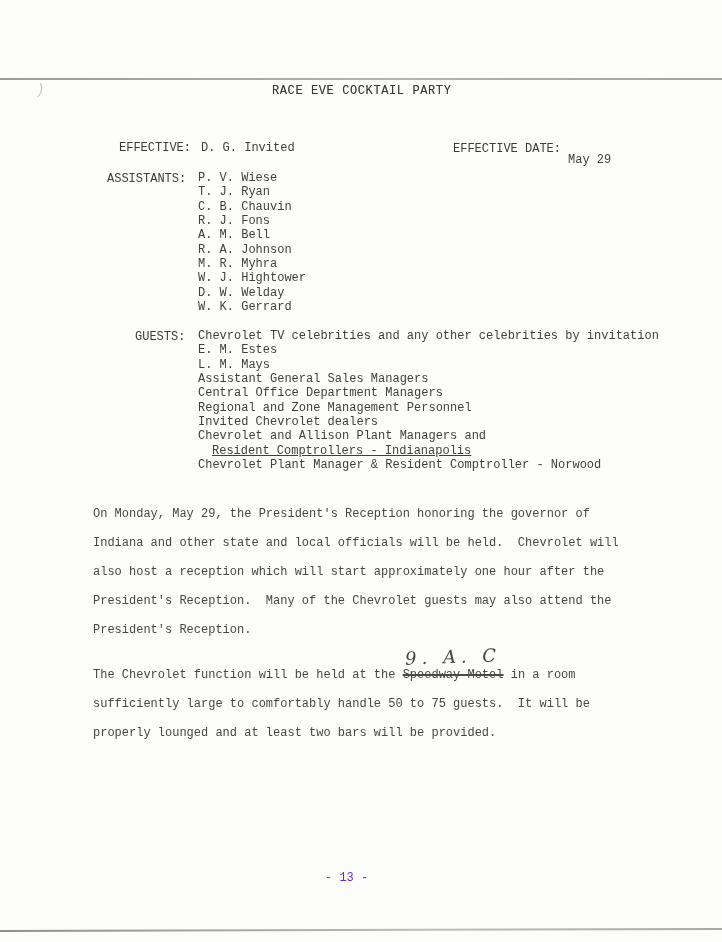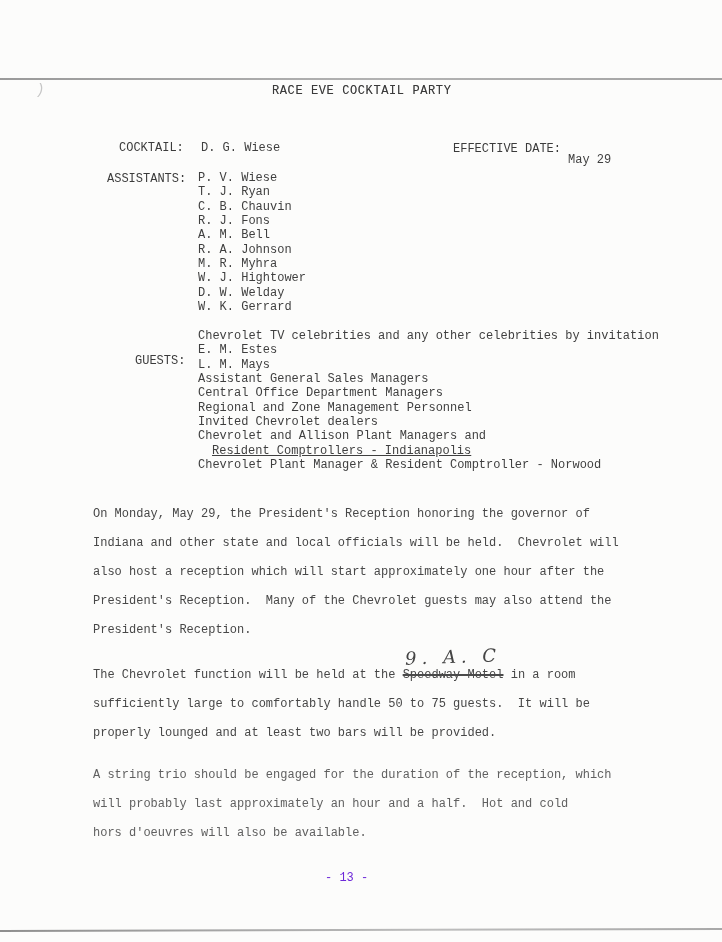--- a/index.html
+++ b/index.html
@@ -97,42 +97,39 @@
 </head>
 <body>
 
 <div class="page">
 
   <div class="rule top-rule"></div>
   <span class="stray">)</span>
 
   <div class="title">RACE EVE COCKTAIL PARTY</div>
 
-  <span class="t label" style="left:119px; top:141px;">COCKTAIL:</span>
-  <span class="t" style="left:201px; top:141px;">D. G. Wiese</span>
+  <span class="t label" style="left:119px; top:141px;">EFFECTIVE:</span>
+  <span class="t" style="left:201px; top:141px;">D. G. Invited</span>
   <span class="t label" style="left:453px; top:142px;">EFFECTIVE DATE:</span>
   <span class="t" style="left:568px; top:153px;">May 29</span>
 
   <span class="t label" style="left:107px; top:172px;">ASSISTANTS:</span>
   <div class="list" style="left:198px; top:171px;"><div class="mono-line">P. V. Wiese</div><div class="mono-line">T. J. Ryan</div><div class="mono-line">C. B. Chauvin</div><div class="mono-line">R. J. Fons</div><div class="mono-line">A. M. Bell</div><div class="mono-line">R. A. Johnson</div><div class="mono-line">M. R. Myhra</div><div class="mono-line">W. J. Hightower</div><div class="mono-line">D. W. Welday</div><div class="mono-line">W. K. Gerrard</div></div>
 
-  <span class="t label" style="left:135px; top:330px;margin-top:24px;">GUESTS:</span>
+  <span class="t label" style="left:135px; top:330px;">GUESTS:</span>
   <div class="list" style="left:198px; top:329px;"><div class="mono-line">Chevrolet TV celebrities and any other celebrities by invitation</div><div class="mono-line">E. M. Estes</div><div class="mono-line">L. M. Mays</div><div class="mono-line">Assistant General Sales Managers</div><div class="mono-line">Central Office Department Managers</div><div class="mono-line">Regional and Zone Management Personnel</div><div class="mono-line">Invited Chevrolet dealers</div><div class="mono-line">Chevrolet and Allison Plant Managers and</div><div class="mono-line indent-1">Resident Comptrollers - Indianapolis</div><div class="mono-line">Chevrolet Plant Manager &amp; Resident Comptroller - Norwood</div></div>
 
   <div class="para" style="top:500px;">On Monday, May 29, the President's Reception honoring the governor of
 Indiana and other state and local officials will be held.  Chevrolet will
 also host a reception which will start approximately one hour after the
 President's Reception.  Many of the Chevrolet guests may also attend the
 President's Reception.</div>
 
   <div class="para" style="top:661px;"><span>The Chevrolet function will be held at the </span><span class="struck-wrap"><span class="struck">Speedway Motel</span><span class="annotation">9. A. C</span></span><span> in a room
 sufficiently large to comfortably handle 50 to 75 guests.  It will be
 properly lounged and at least two bars will be provided.</span></div>
 
-  <div class="para para-faded" style="top:761px;">A string trio should be engaged for the duration of the reception, which
-will probably last approximately an hour and a half.  Hot and cold
-hors d'oeuvres will also be available.</div>
 
   <div class="page-number">- 13 -</div>
 
   <div class="rule bottom-rule"></div>
 
 </div>
 
 </body></html>

